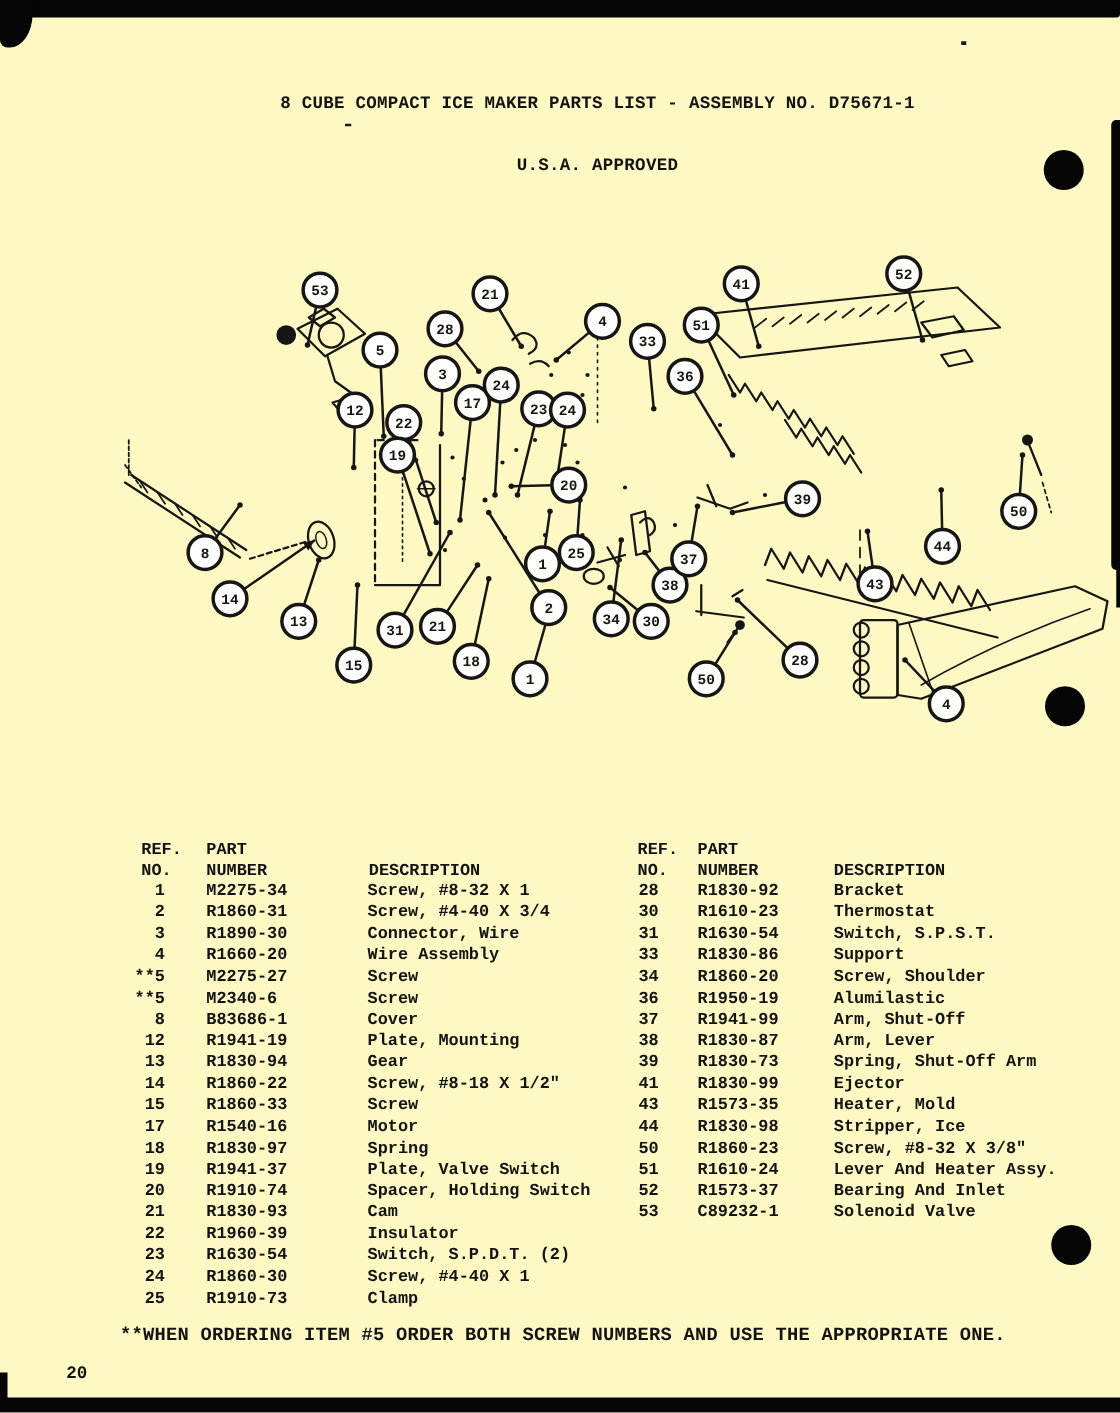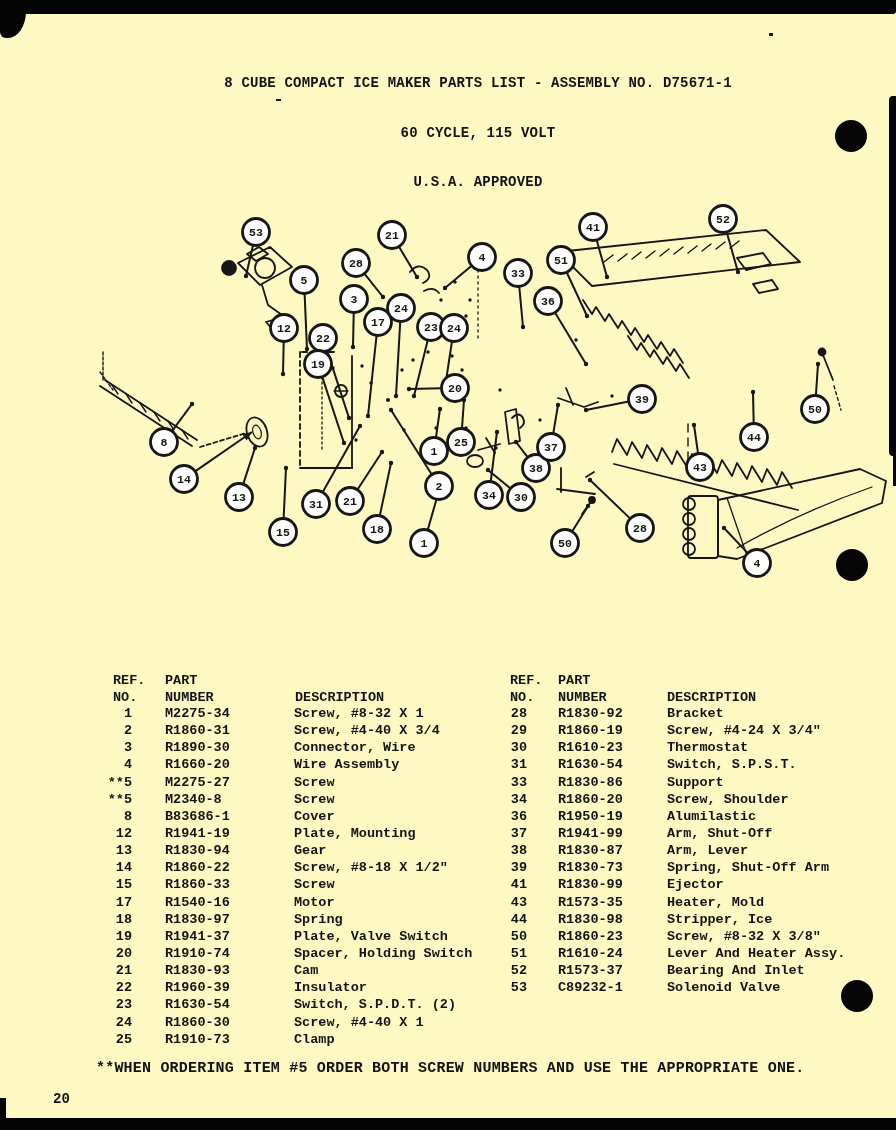--- a/index.html
+++ b/index.html
@@ -64,21 +64,20 @@
   <div class="edge-strip"></div>
   <div class="edge-strip2"></div>
   <div class="punch-hole hole1"></div>
   <div class="punch-hole hole2"></div>
   <div class="punch-hole hole3"></div>
   <div class="speck a"></div>
   <div class="speck b"></div>
 
   <div class="title-block">
     <div>8 CUBE COMPACT ICE MAKER PARTS LIST - ASSEMBLY NO. D75671-1</div>
-    <div>60 CYCLE, 115 VOLT</div>
     <div>U.S.A. APPROVED</div>
   </div>
 
   <svg class="diagram-svg" viewBox="0 0 896 1130">
     <g id="sketch" fill="none" stroke="#161616" stroke-width="1.8" stroke-linecap="round" stroke-linejoin="round">
 
       <g>
         <path d="M238,263 L270,247 L292,267 L260,285 Z"></path>
         <circle cx="265" cy="268" r="10"></circle>
         <circle cx="229" cy="268" r="7" fill="#161616"></circle>
@@ -442,21 +441,21 @@
         <span class="h-ref2">NO.</span>
         <span class="h-part2">NUMBER</span>
         <span class="h-desc">DESCRIPTION</span>
       </div>
       <div class="rows" id="rows-left">
           <div class="row"><span class="ref">1</span><span class="part">M2275-34</span><span class="desc">Screw, #8-32 X 1</span></div>
           <div class="row"><span class="ref">2</span><span class="part">R1860-31</span><span class="desc">Screw, #4-40 X 3/4</span></div>
           <div class="row"><span class="ref">3</span><span class="part">R1890-30</span><span class="desc">Connector, Wire</span></div>
           <div class="row"><span class="ref">4</span><span class="part">R1660-20</span><span class="desc">Wire Assembly</span></div>
           <div class="row"><span class="ref">**5</span><span class="part">M2275-27</span><span class="desc">Screw</span></div>
-          <div class="row"><span class="ref">**5</span><span class="part">M2340-8</span><span class="desc">Screw</span></div>
+          <div class="row"><span class="ref">**5</span><span class="part">M2340-6</span><span class="desc">Screw</span></div>
           <div class="row"><span class="ref">8</span><span class="part">B83686-1</span><span class="desc">Cover</span></div>
           <div class="row"><span class="ref">12</span><span class="part">R1941-19</span><span class="desc">Plate, Mounting</span></div>
           <div class="row"><span class="ref">13</span><span class="part">R1830-94</span><span class="desc">Gear</span></div>
           <div class="row"><span class="ref">14</span><span class="part">R1860-22</span><span class="desc">Screw, #8-18 X 1/2"</span></div>
           <div class="row"><span class="ref">15</span><span class="part">R1860-33</span><span class="desc">Screw</span></div>
           <div class="row"><span class="ref">17</span><span class="part">R1540-16</span><span class="desc">Motor</span></div>
           <div class="row"><span class="ref">18</span><span class="part">R1830-97</span><span class="desc">Spring</span></div>
           <div class="row"><span class="ref">19</span><span class="part">R1941-37</span><span class="desc">Plate, Valve Switch</span></div>
           <div class="row"><span class="ref">20</span><span class="part">R1910-74</span><span class="desc">Spacer, Holding Switch</span></div>
           <div class="row"><span class="ref">21</span><span class="part">R1830-93</span><span class="desc">Cam</span></div>
@@ -469,21 +468,20 @@
     <div class="pcol right">
       <div class="thead">
         <span class="h-ref1">REF.</span>
         <span class="h-part1">PART</span>
         <span class="h-ref2">NO.</span>
         <span class="h-part2">NUMBER</span>
         <span class="h-desc">DESCRIPTION</span>
       </div>
       <div class="rows" id="rows-right">
           <div class="row"><span class="ref">28</span><span class="part">R1830-92</span><span class="desc">Bracket</span></div>
-          <div class="row"><span class="ref">29</span><span class="part">R1860-19</span><span class="desc">Screw, #4-24 X 3/4"</span></div>
           <div class="row"><span class="ref">30</span><span class="part">R1610-23</span><span class="desc">Thermostat</span></div>
           <div class="row"><span class="ref">31</span><span class="part">R1630-54</span><span class="desc">Switch, S.P.S.T.</span></div>
           <div class="row"><span class="ref">33</span><span class="part">R1830-86</span><span class="desc">Support</span></div>
           <div class="row"><span class="ref">34</span><span class="part">R1860-20</span><span class="desc">Screw, Shoulder</span></div>
           <div class="row"><span class="ref">36</span><span class="part">R1950-19</span><span class="desc">Alumilastic</span></div>
           <div class="row"><span class="ref">37</span><span class="part">R1941-99</span><span class="desc">Arm, Shut-Off</span></div>
           <div class="row"><span class="ref">38</span><span class="part">R1830-87</span><span class="desc">Arm, Lever</span></div>
           <div class="row"><span class="ref">39</span><span class="part">R1830-73</span><span class="desc">Spring, Shut-Off Arm</span></div>
           <div class="row"><span class="ref">41</span><span class="part">R1830-99</span><span class="desc">Ejector</span></div>
           <div class="row"><span class="ref">43</span><span class="part">R1573-35</span><span class="desc">Heater, Mold</span></div>

